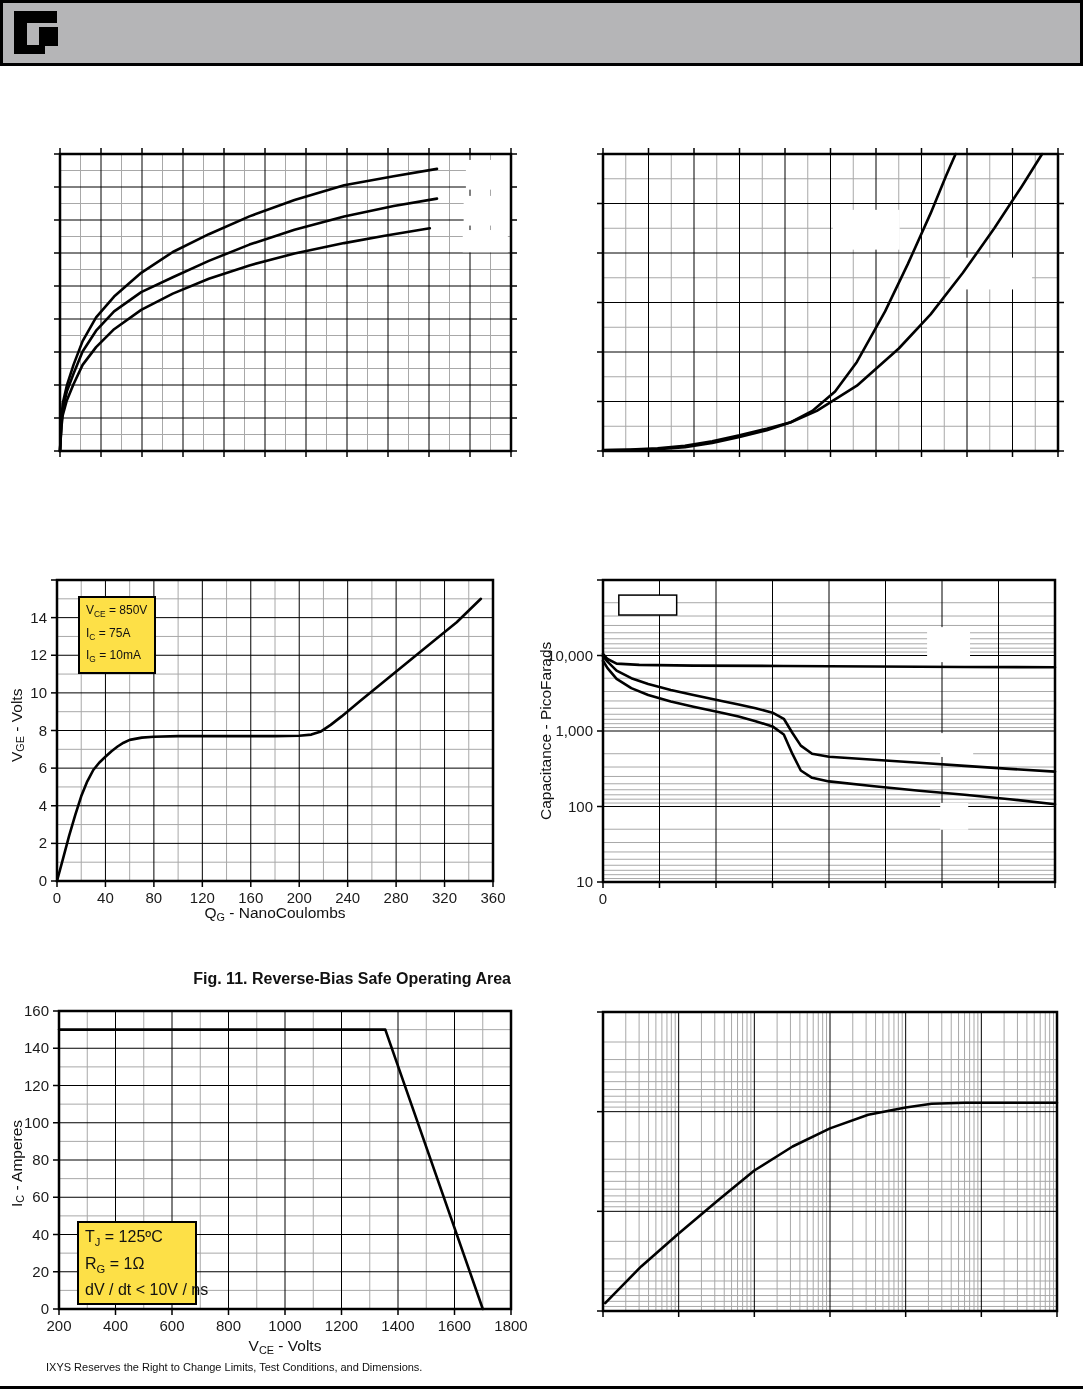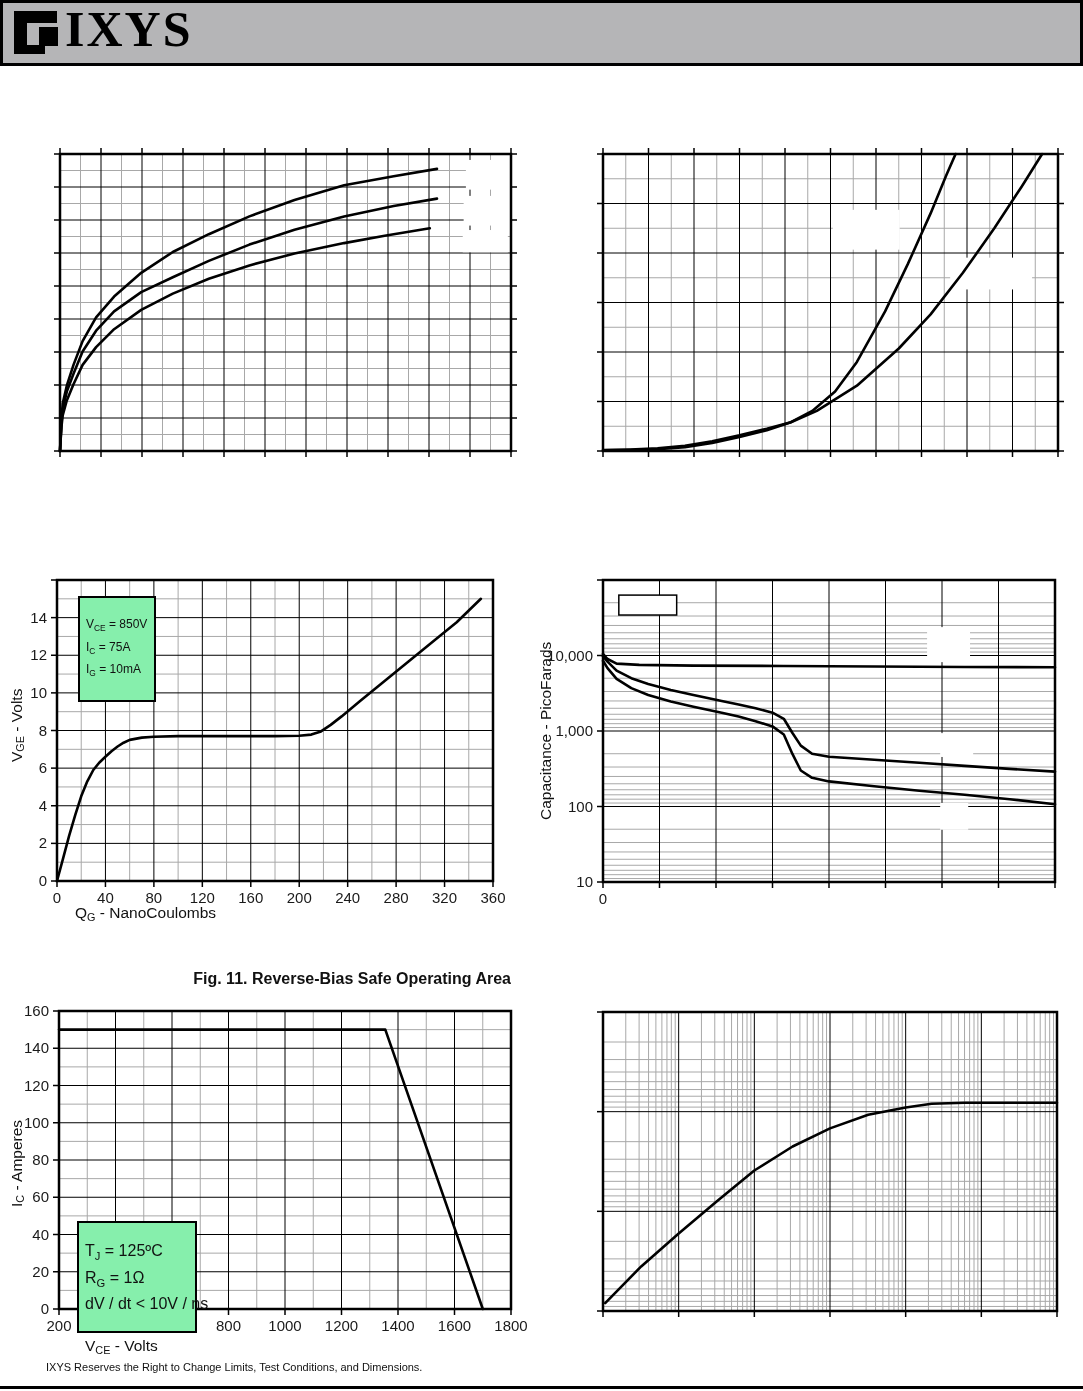--- a/index.html
+++ b/index.html
@@ -19,26 +19,26 @@
   #svg-gate{left:11px;top:568px;}
   #svg-cap{left:553px;top:568px;}
   #svg-rbsoa{left:13px;top:999px;}
   #svg-br{left:591px;top:1000px;}
   
   .ytitle{position:absolute;width:24px;height:190px;writing-mode:vertical-rl;
           transform:rotate(180deg);text-align:center;font-size:15.5px;white-space:nowrap;}
   #yt-gate{left:8px;top:630px;}
   #yt-cap{left:537px;top:636px;}
   #yt-rbsoa{left:8px;top:1068px;}
-  .xtitle{position:absolute;width:400px;text-align:left;font-size:15.5px;}
+  .xtitle{position:absolute;width:400px;text-align:center;font-size:15.5px;}
   #xt-gate{left:75px;top:904px;}
   #xt-rbsoa{left:85px;top:1337px;}
   .sub{font-size:0.7em;vertical-align:-0.32em;}
   
-  .ann{position:absolute;background:#86efac;border:2px solid #000;padding:17px 6px;
+  .ann{position:absolute;background:#fde047;border:2px solid #000;padding:3px 6px;
        font-size:12px;line-height:19px;white-space:nowrap;}
   #ann-gate{left:78px;top:596px;width:62px;}
   #ann-rbsoa{left:77px;top:1221px;width:104px;line-height:21px;font-size:16px;}
   
   .figtitle{position:absolute;left:59px;top:970px;width:452px;text-align:right;
             font-size:16px;font-weight:bold;}
   
   .footer-text{position:absolute;left:2px;top:1361px;font-size:11px;margin-left:44px;}
   .footer-line{position:absolute;left:0;top:1386px;width:1083px;height:3px;background:#000;}
 </style>
@@ -47,21 +47,20 @@
 
 <div class="page">
 
   <div class="hdr">
     <svg class="logo" viewBox="0 0 44 44">
       <rect x="0" y="0" width="13" height="34" fill="#000"></rect>
       <rect x="13" y="0" width="30" height="12" fill="#000"></rect>
       <rect x="25" y="16" width="19" height="19" fill="#000"></rect>
       <rect x="0" y="34" width="31" height="9" fill="#000"></rect>
     </svg>
-    <div class="brand">IXYS</div>
   </div>
 
   <svg id="svg-top-left" class="plot" width="475" height="323">
       <g transform="translate(12,12)">
         <line x1="20.5" y1="0" x2="20.5" y2="297" stroke="#a8a8a8" stroke-width="1"></line>
         <line x1="61.49999999999999" y1="0" x2="61.49999999999999" y2="297" stroke="#a8a8a8" stroke-width="1"></line>
         <line x1="102.50000000000001" y1="0" x2="102.50000000000001" y2="297" stroke="#a8a8a8" stroke-width="1"></line>
         <line x1="143.5" y1="0" x2="143.5" y2="297" stroke="#a8a8a8" stroke-width="1"></line>
         <line x1="184.5" y1="0" x2="184.5" y2="297" stroke="#a8a8a8" stroke-width="1"></line>
         <line x1="225.5" y1="0" x2="225.5" y2="297" stroke="#a8a8a8" stroke-width="1"></line>

